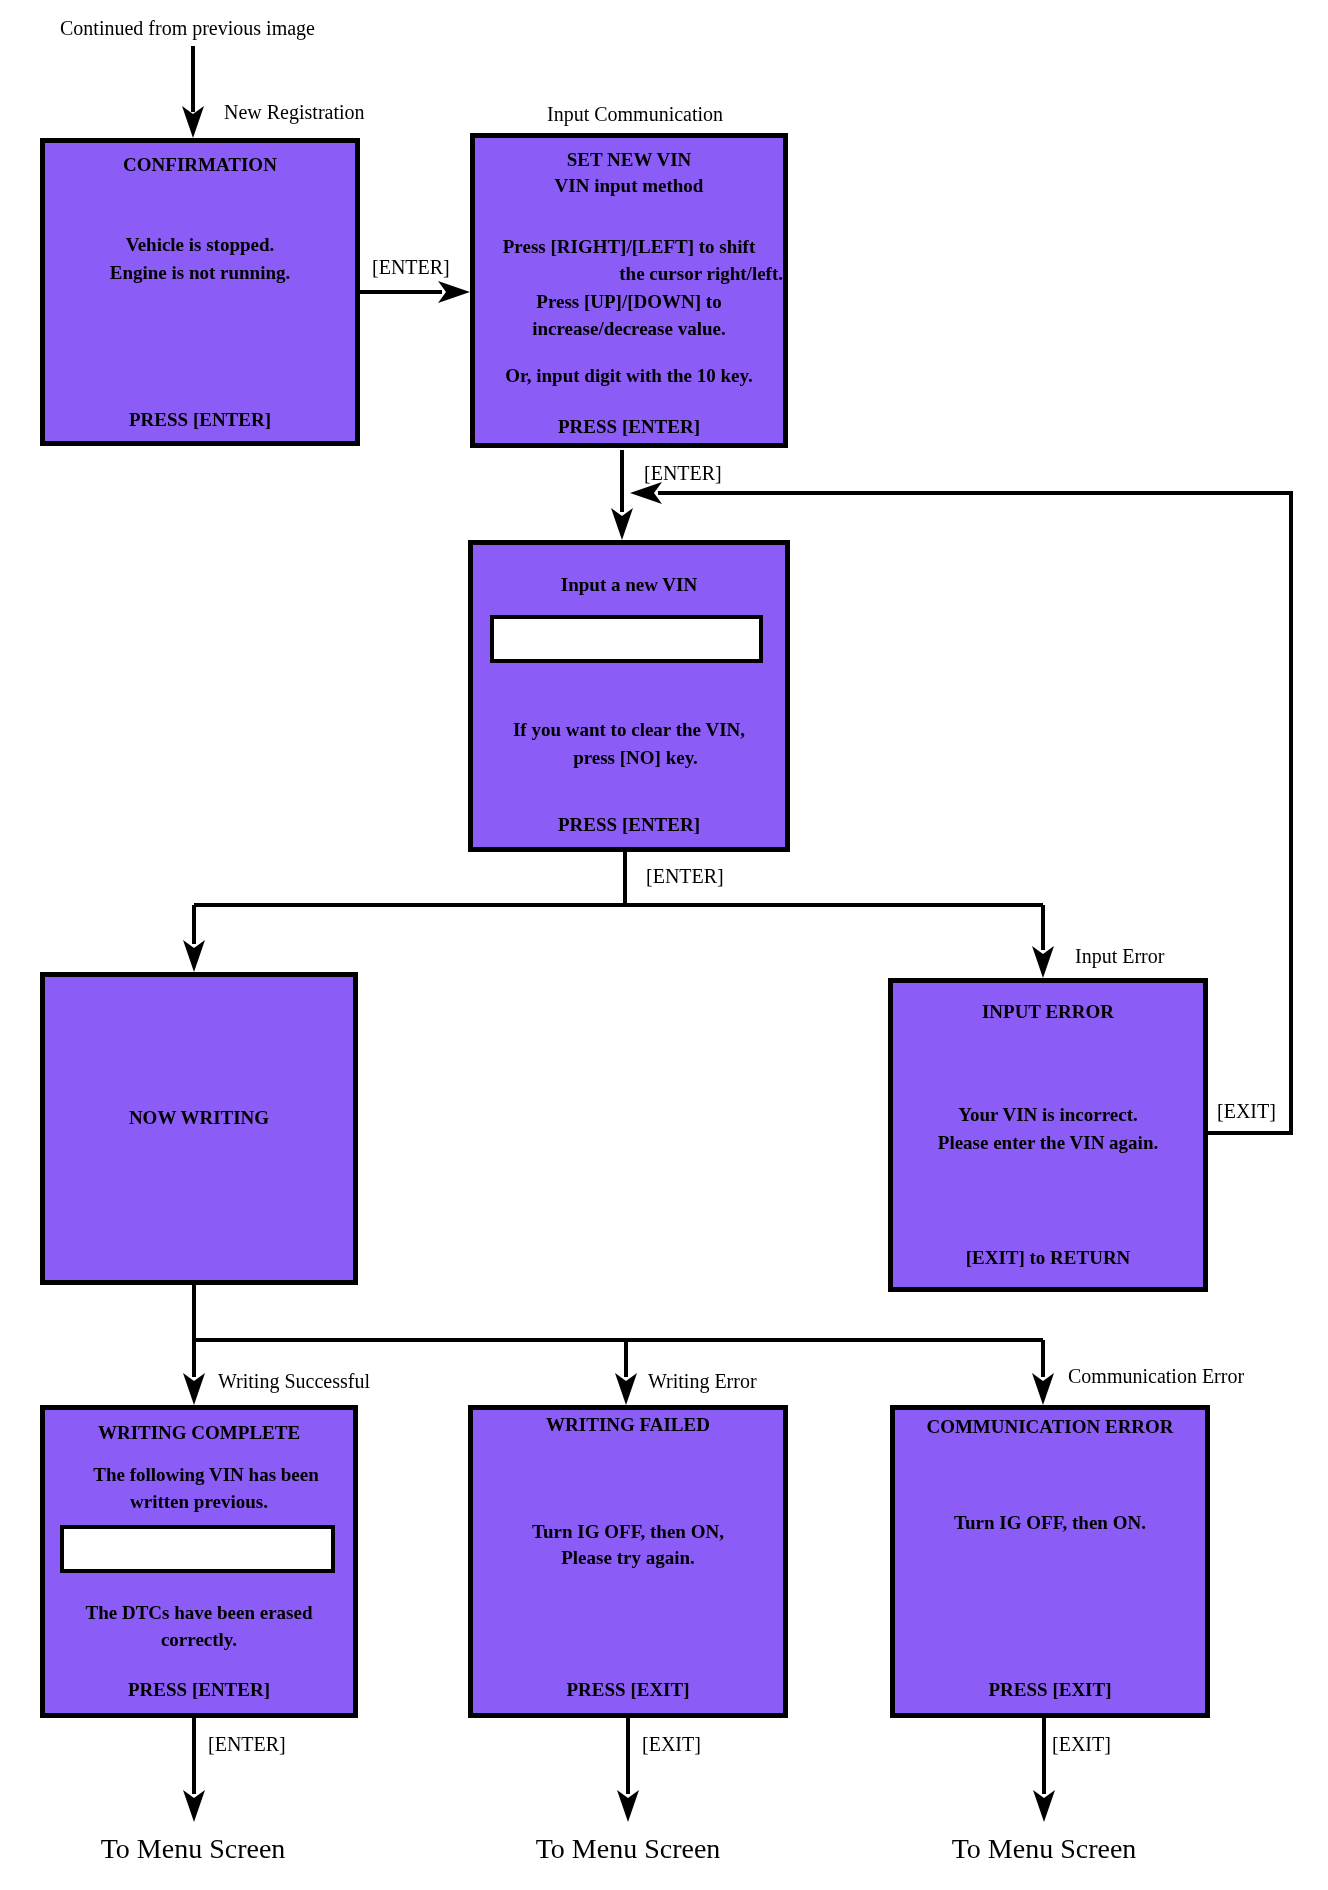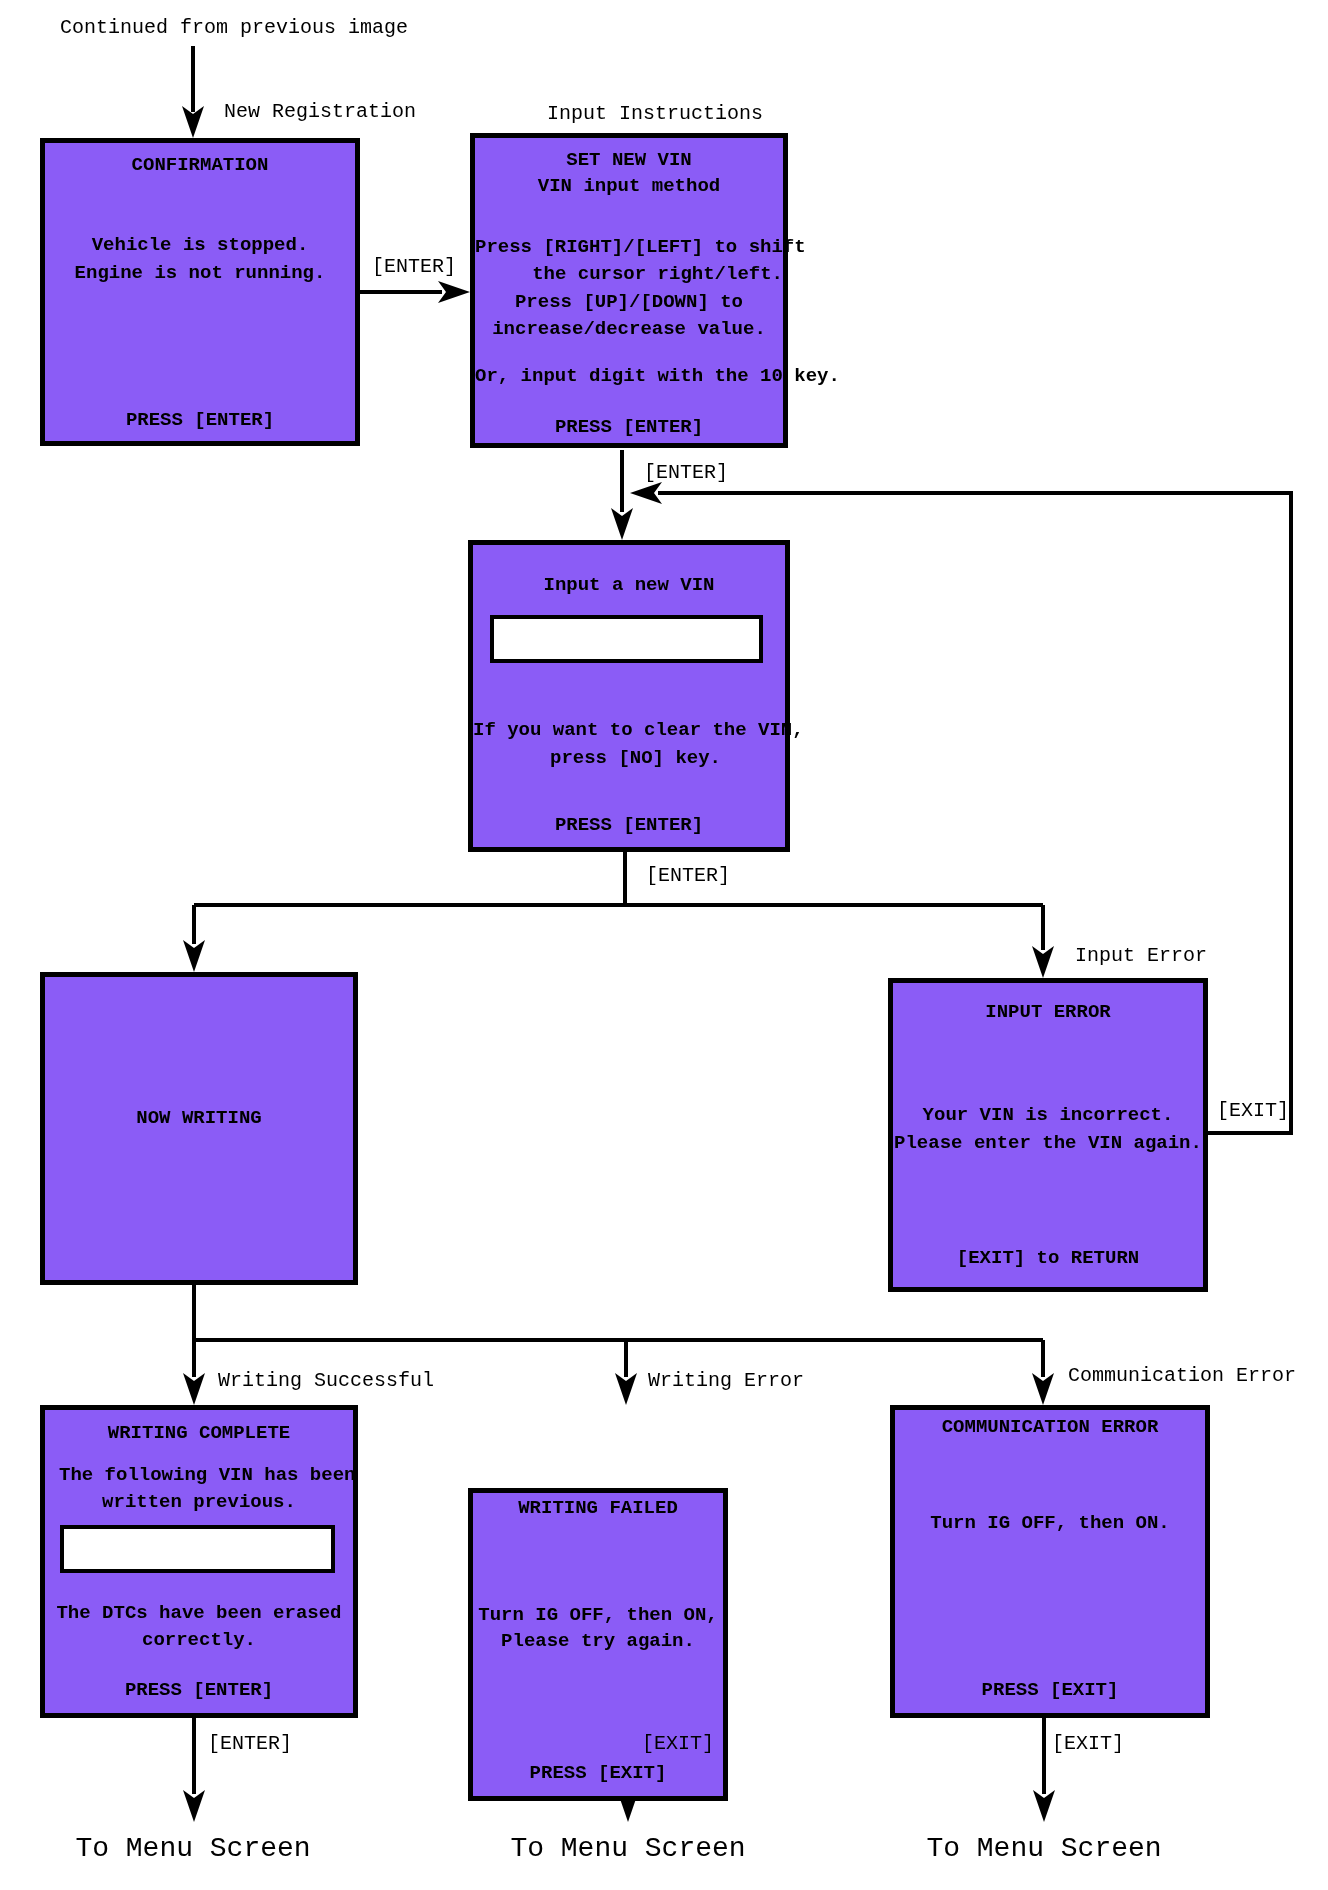--- a/index.html
+++ b/index.html
@@ -1,21 +1,21 @@
 <!DOCTYPE html>
 <html><head>
 <meta charset="utf-8">
 <style>
   html, body { margin: 0; padding: 0; background: #ffffff; }
   .canvas {
     position: relative;
     width: 1328px;
     height: 1890px;
     background: #ffffff;
-    font-family: Liberation Mono, monospace;
+    font-family: Liberation Serif, serif;
     color: #000000;
     overflow: hidden;
   }
   svg.wires { position: absolute; left: 0; top: 0; z-index: 0; }
   svg.wires path { stroke: #000000; stroke-width: 4; fill: none; }
   svg.wires polygon { fill: #000000; stroke: none; }
 
   .node {
     position: absolute;
     border: 5px solid #000000;
@@ -55,21 +55,21 @@
     z-index: 2;
   }
 
   
   #box-confirmation   { left: 40px;  top: 138px;  width: 320px; height: 308px; }
   #box-set-new-vin    { left: 470px; top: 133px;  width: 318px; height: 315px; }
   #box-input-new-vin  { left: 468px; top: 540px;  width: 322px; height: 312px; }
   #box-now-writing    { left: 40px;  top: 972px;  width: 318px; height: 313px; padding-left: 24px; }
   #box-input-error    { left: 888px; top: 978px;  width: 320px; height: 314px; }
   #box-writing-complete { left: 40px;  top: 1405px; width: 318px; height: 313px; }
-  #box-writing-failed   { left: 468px; top: 1488px; width: 260px; height: 313px; }
+  #box-writing-failed   { left: 468px; top: 1405px; width: 320px; height: 313px; }
   #box-comm-error       { left: 890px; top: 1405px; width: 320px; height: 313px; }
 </style>
 </head>
 <body>
 
 <div class="canvas">
 
   <svg class="wires" width="1328" height="1890" viewBox="0 0 1328 1890">
 
     <path d="M193 46 V 112"></path>
@@ -94,21 +94,21 @@
     <polygon points="1043,1405 1032,1373 1043,1381 1054,1373"></polygon>
 
     <path d="M194 1718 V 1794 M628 1718 V 1794 M1044 1718 V 1794"></path>
     <polygon points="194,1822 183,1790 194,1798 205,1790"></polygon>
     <polygon points="628,1822 617,1790 628,1798 639,1790"></polygon>
     <polygon points="1044,1822 1033,1790 1044,1798 1055,1790"></polygon>
   </svg>
 
   <span class="fl" style="left:60px; top:16px;">Continued from previous image</span>
   <span class="fl" style="left:224px; top:100px;">New Registration</span>
-  <span class="fl" style="left:547px; top:102px;">Input Instructions</span>
+  <span class="fl" style="left:547px; top:102px;">Input Communication</span>
   <span class="fl" style="left:372px; top:255px;">[ENTER]</span>
   <span class="fl" style="left:644px; top:461px;">[ENTER]</span>
   <span class="fl" style="left:646px; top:864px;">[ENTER]</span>
   <span class="fl" style="left:1075px; top:944px;">Input Error</span>
   <span class="fl" style="left:1217px; top:1099px;">[EXIT]</span>
   <span class="fl" style="left:218px; top:1369px;">Writing Successful</span>
   <span class="fl" style="left:648px; top:1369px;">Writing Error</span>
   <span class="fl" style="left:1068px; top:1364px;">Communication Error</span>
   <span class="fl" style="left:208px; top:1732px;">[ENTER]</span>
   <span class="fl" style="left:642px; top:1732px;">[EXIT]</span>

